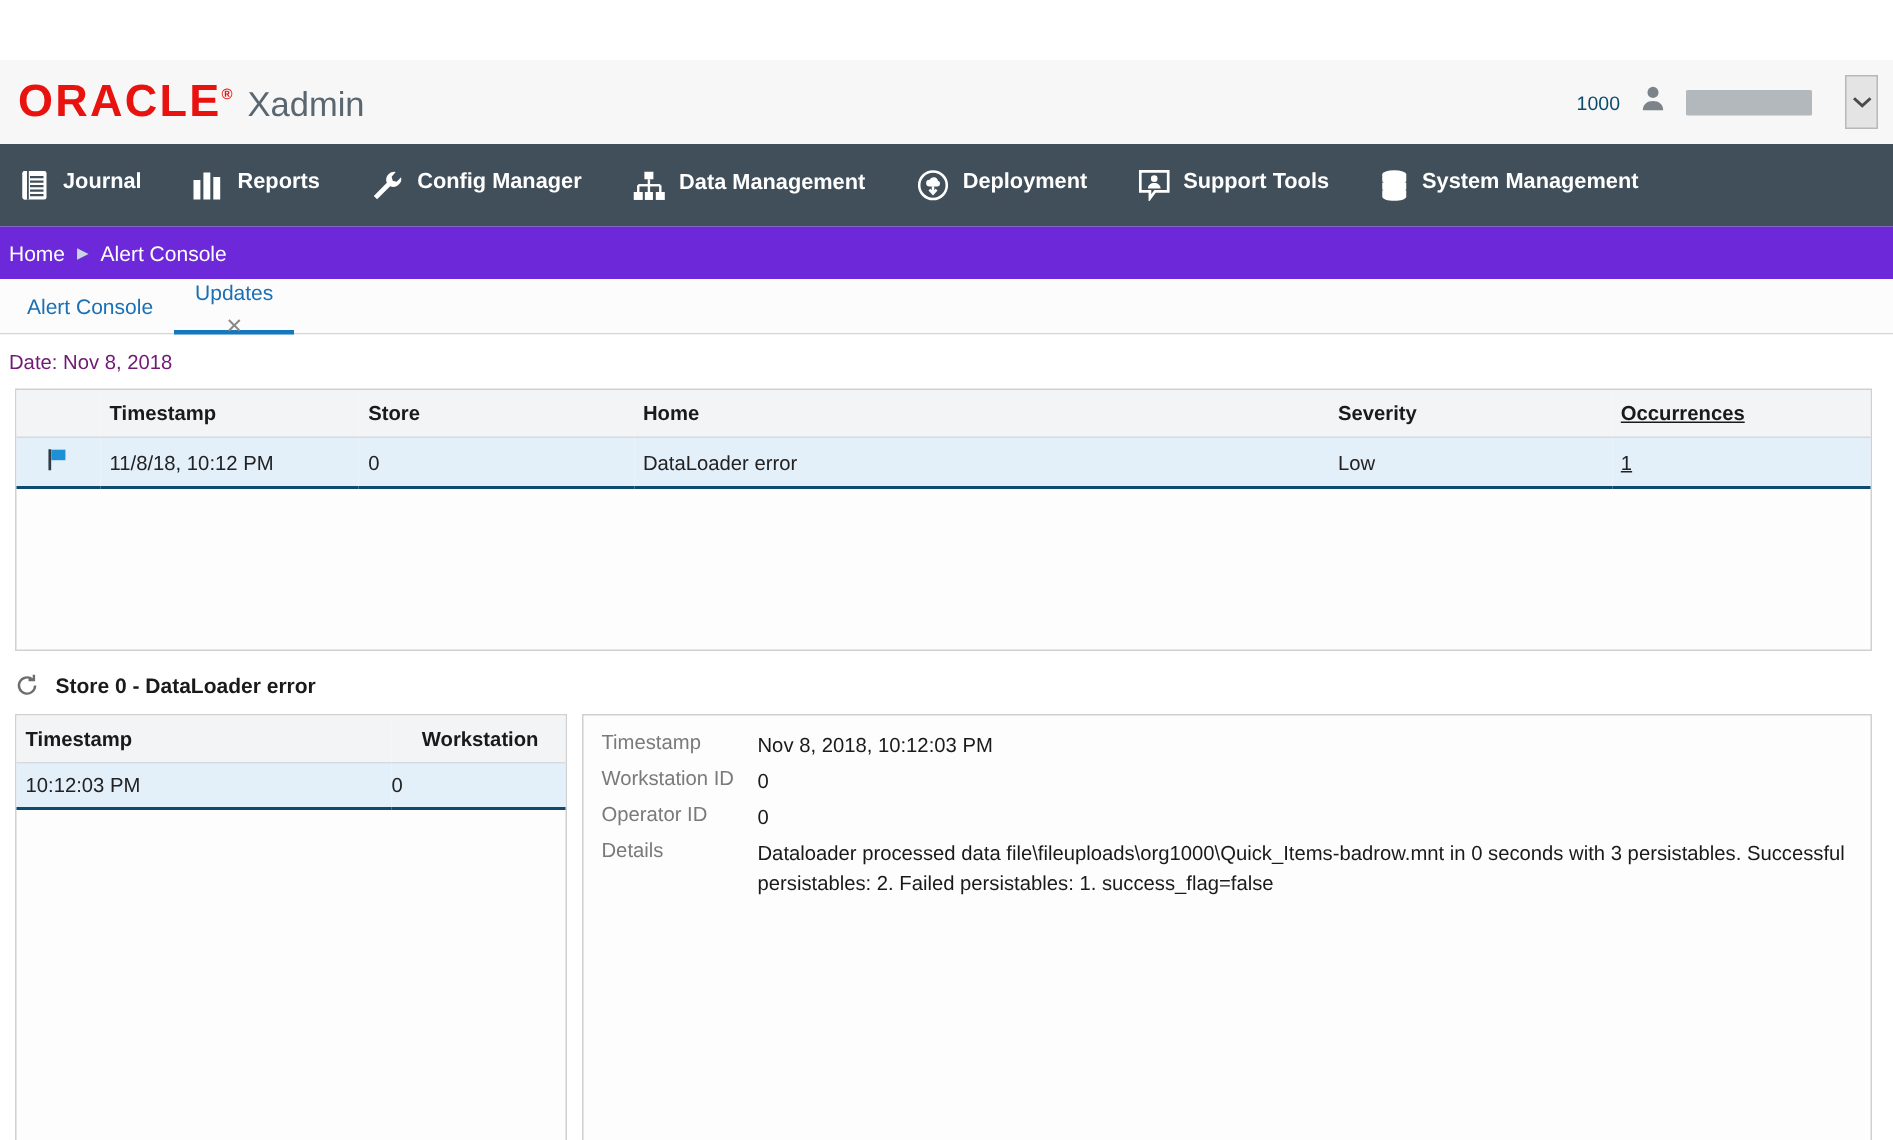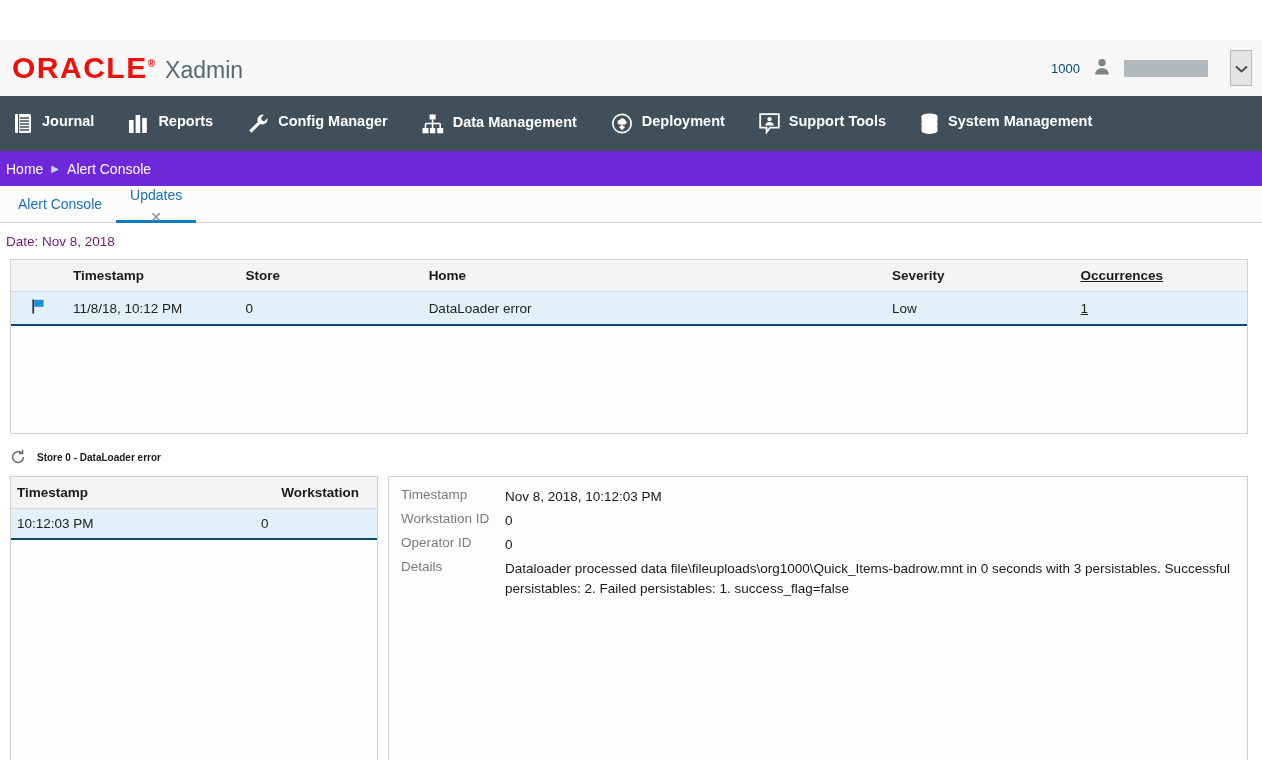--- a/index.html
+++ b/index.html
@@ -180,21 +180,21 @@
   .col-type  { width: 430px; }
   .col-sev   { width: 175px; }
   .col-occ   { width: 160px; text-decoration: underline; }
 
   
   .section-title {
     display: flex;
     align-items: center;
     gap: 11px;
     padding: 15px 0 11px 10px;
-    font-size: 10px;
+    font-size: 14px;
     font-weight: bold;
     color: #1a1a1a;
   }
   .refresh-btn { cursor: pointer; display: flex; }
 
   
   .bottom-row {
     display: flex;
     gap: 10px;
     padding: 0 14px 0 10px;

